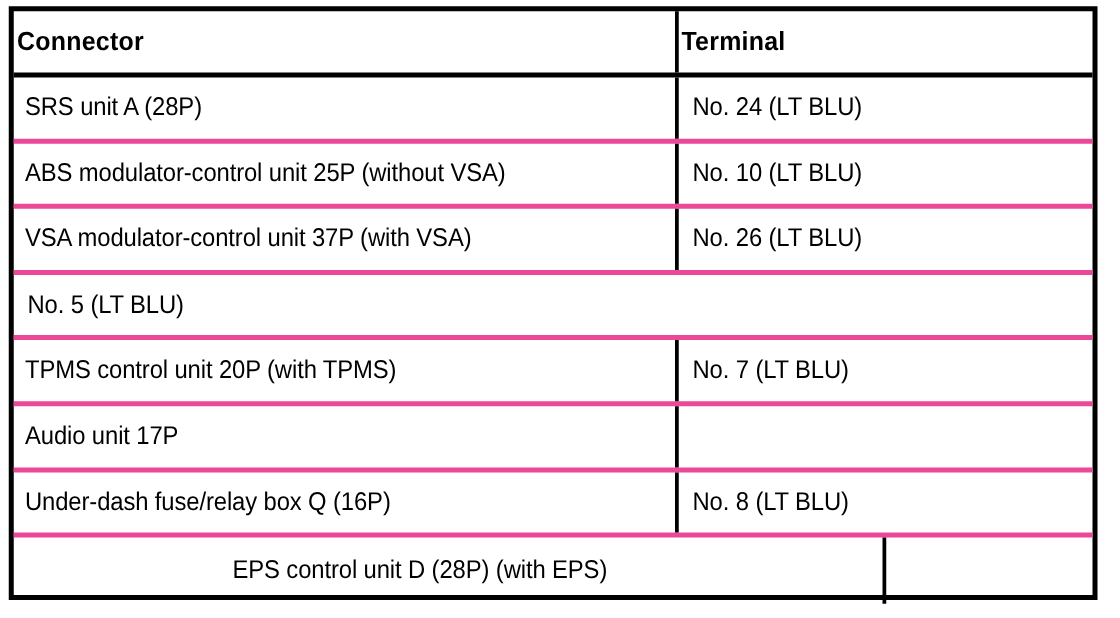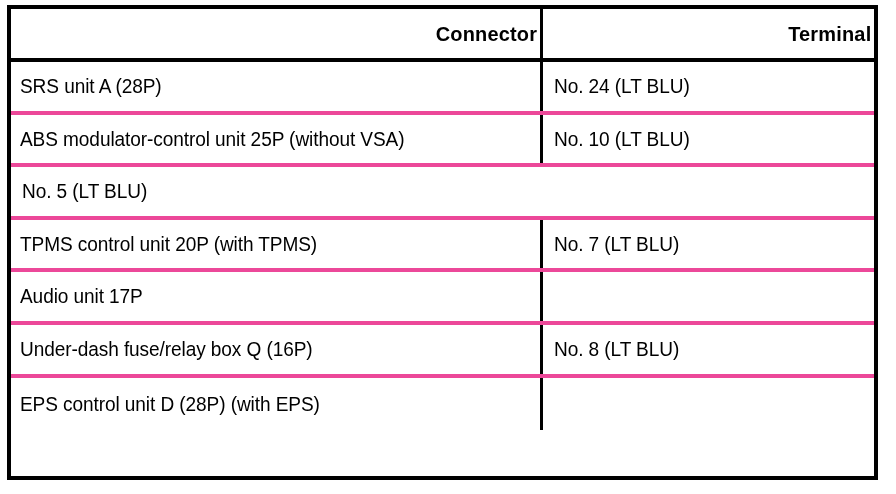--- a/index.html
+++ b/index.html
@@ -47,20 +47,21 @@
     display: flex;
     box-sizing: border-box;
     width: 100%;
     height: 52.6px;
     align-items: center;
     border-bottom: 4px solid #ec4899;
   }
   .row.last {
     border-bottom: none;
     height: 52.6px;
+    flex-direction: column;
   }
 
   .header-row {
     height: 53px;
     border-bottom: 4px solid #000000;
   }
 
   
   .cell {
     box-sizing: border-box;
@@ -88,21 +89,21 @@
   .body-text {
     font-size: 20.5px;
     line-height: 1;
     letter-spacing: -0.1px;
     transform: scaleX(0.93);
     transform-origin: left center;
     display: inline-block;
   }
 
   .header-row .cell {
-    justify-content: flex-end;
+    justify-content: flex-start;
     padding-left: 0;
     padding-right: 0;
   }
 
   .header-text {
     font-size: 21px;
     font-weight: bold;
     line-height: 1;
     letter-spacing: 0.2px;
     transform: scaleX(0.95);
@@ -138,20 +139,28 @@
 
       <div class="row">
         <div class="cell cell-connector">
           <span class="body-text">ABS modulator-control unit 25P (without VSA)</span>
         </div>
         <div class="cell cell-terminal">
           <span class="body-text">No. 10 (LT BLU)</span>
         </div>
       </div>
 
+      <div class="row">
+        <div class="cell cell-connector">
+          <span class="body-text">VSA modulator-control unit 37P (with VSA)</span>
+        </div>
+        <div class="cell cell-terminal">
+          <span class="body-text">No. 26 (LT BLU)</span>
+        </div>
+      </div>
 
       <div class="row">
         <div class="cell cell-terminal">
           <span class="body-text">No. 5 (LT BLU)</span>
         </div>
       </div>
 
       <div class="row">
         <div class="cell cell-connector">
           <span class="body-text">TPMS control unit 20P (with TPMS)</span>

